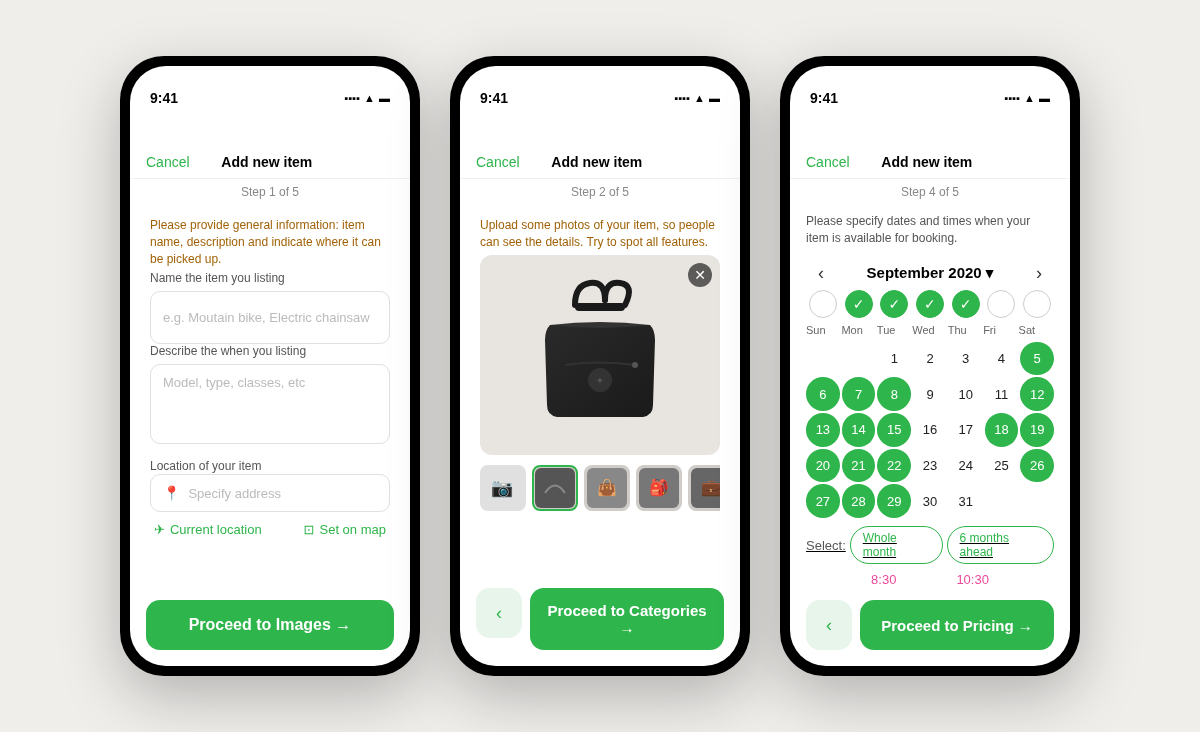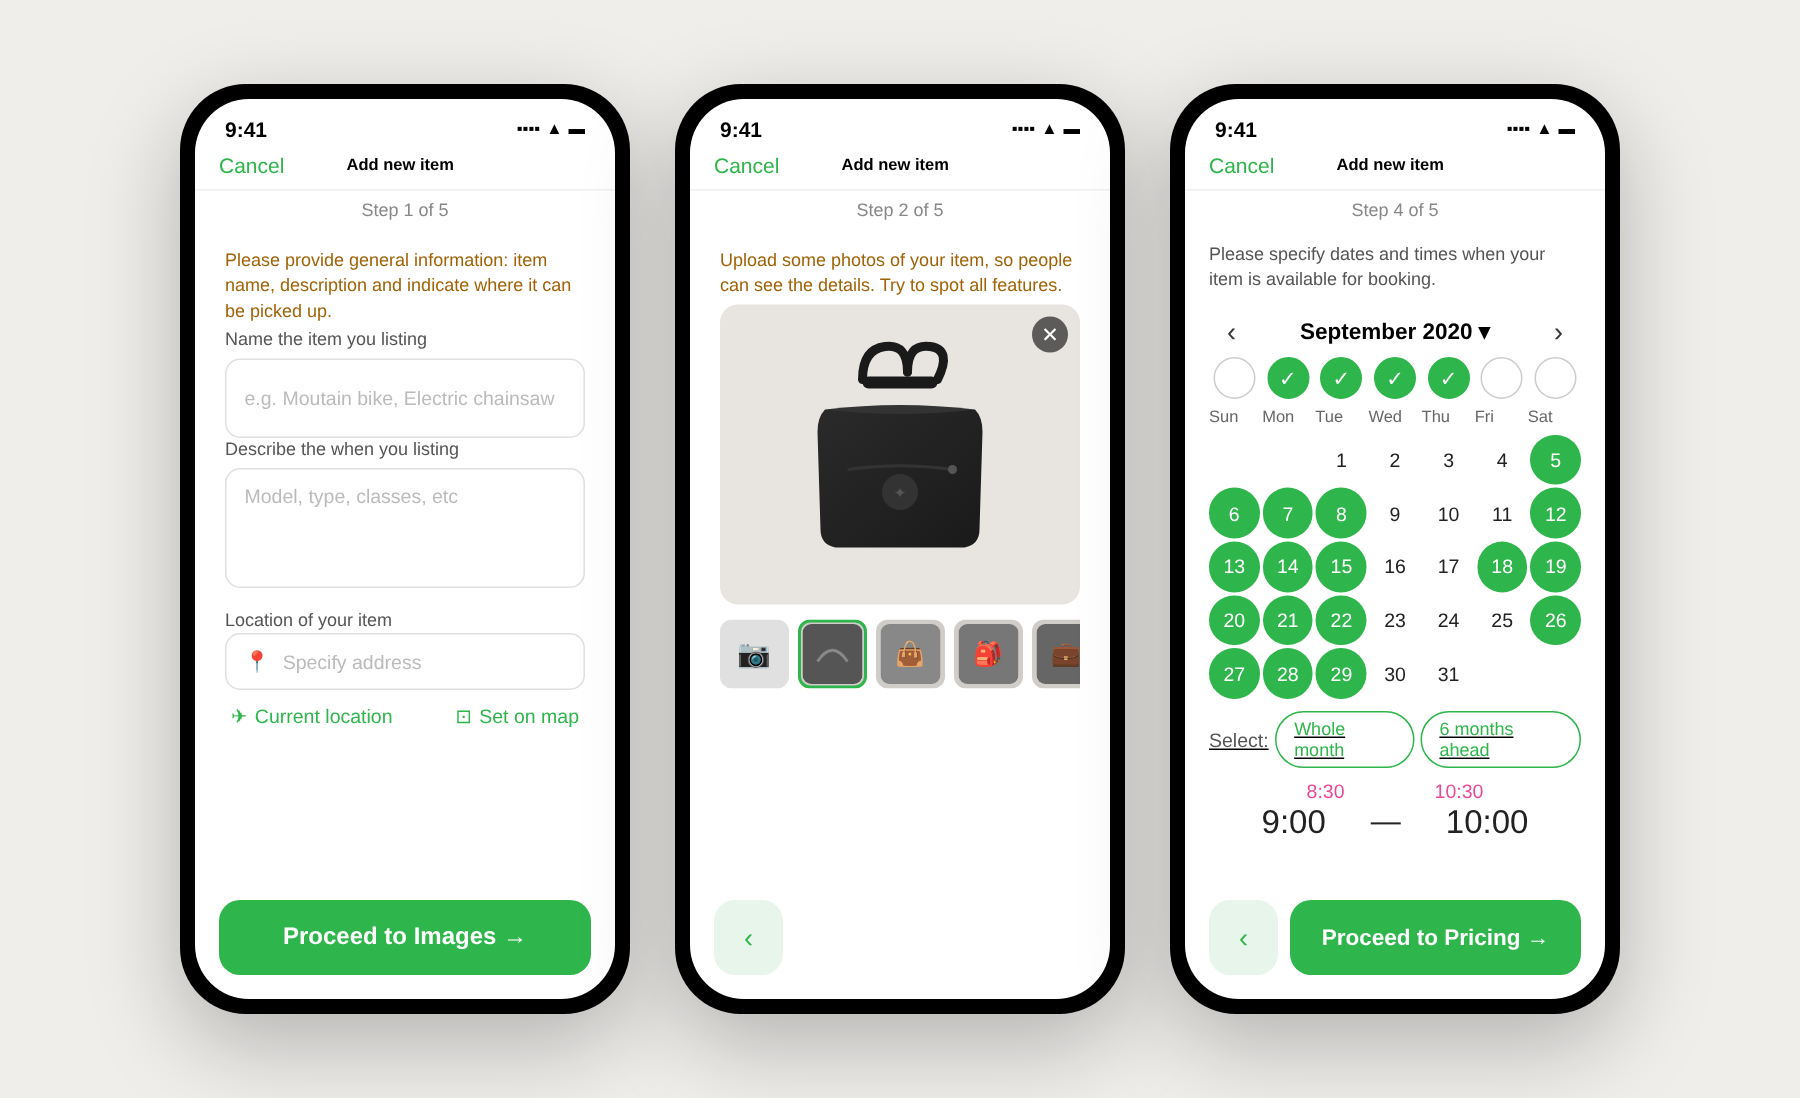--- a/index.html
+++ b/index.html
@@ -34,36 +34,37 @@
       width: 100%;
       height: 100%;
       overflow: hidden;
       display: flex;
       flex-direction: column;
     }
     .status-bar {
       display: flex;
       justify-content: space-between;
       align-items: center;
-      padding: 12px 20px 4px;
+      padding: 24px 20px 4px;
       font-size: 12px;
       font-weight: 600;
       gap: 40px;
     }
     .status-time { font-size: 14px; font-weight: 700; }
     .status-icons { display: flex; align-items: center; gap: 4px; font-size: 11px; }
     .nav-bar {
       display: flex;
       justify-content: space-between;
-      align-items: center;
+      align-items: flex-start;
       padding: 4px 16px 8px;
       border-bottom: 1px solid #f0f0f0;
+      margin-top: 40px;
     }
     .nav-cancel { color: #2eb54b; font-size: 14px; font-weight: 400; }
-    .nav-title { font-size: 11px; font-weight: 600; color: #000; }
+    .nav-title { font-size: 14px; font-weight: 600; color: #000; }
     .nav-spacer { width: 50px; }
     .step-indicator { text-align: center; font-size: 12px; color: #888; padding: 6px 0; }
     .screen-content { flex: 1; padding: 12px 20px; overflow: hidden; display: flex; flex-direction: column; }
     .screen-description { font-size: 12px; color: #a16207; line-height: 1.4; margin-bottom: 4px; }
     .field-label { font-size: 12px; color: #555; margin-bottom: 6px; }
     .text-input {
       border: 1.5px solid #e0e0e0;
       border-radius: 10px;
       padding: 18px 12px;
       font-size: 13px;
@@ -346,20 +347,21 @@
             <svg viewBox="0 0 40 40" width="40" height="40">
               <rect width="40" height="40" fill="#666" rx="6"></rect>
               <text x="20" y="25" text-anchor="middle" font-size="16" fill="#888">💼</text>
             </svg>
           </div>
 
         </div>
       </div>
       <div class="bottom-bar-two">
         <button class="back-btn">‹</button>
+        <button class="proceed-btn-flex">Proceed to Categories →</button>
       </div>
     </div>
   </div>
 
   <div class="phone">
     <div class="phone-screen">
       <div class="status-bar">
         <span class="status-time">9:41</span>
         <div class="status-icons">
           <span>▪▪▪▪</span>

